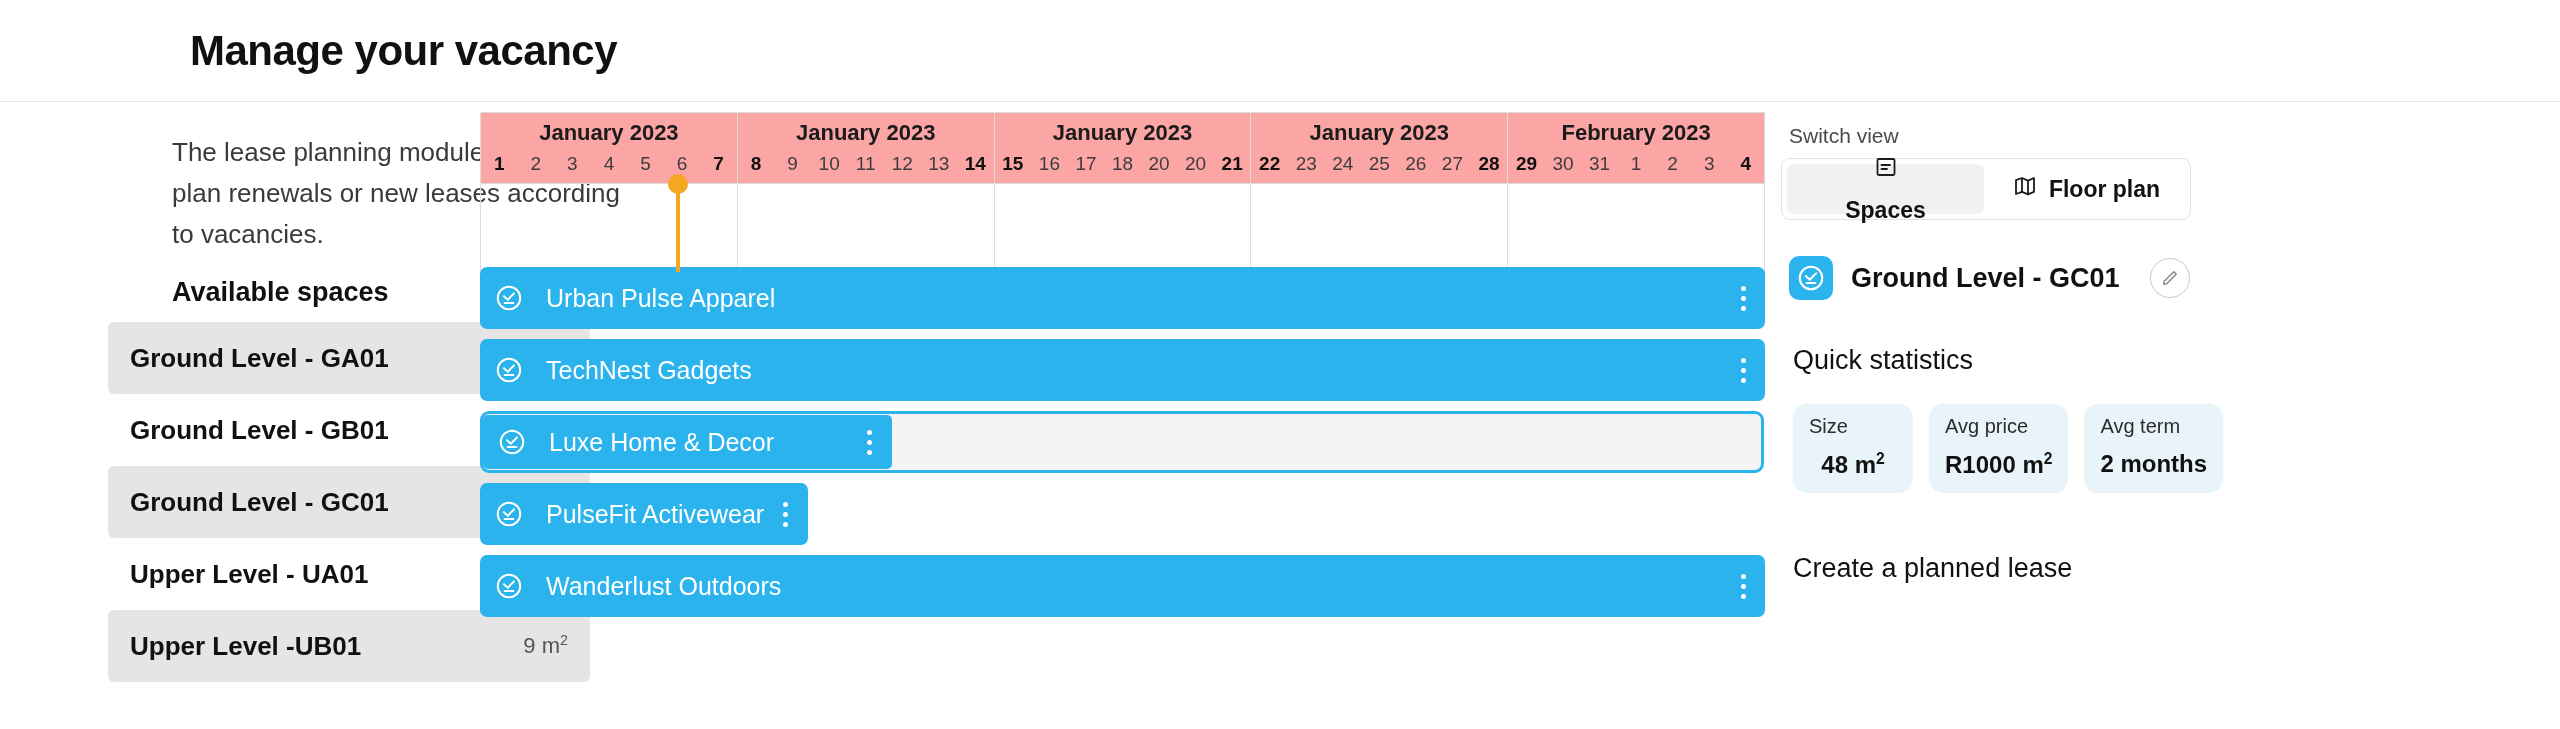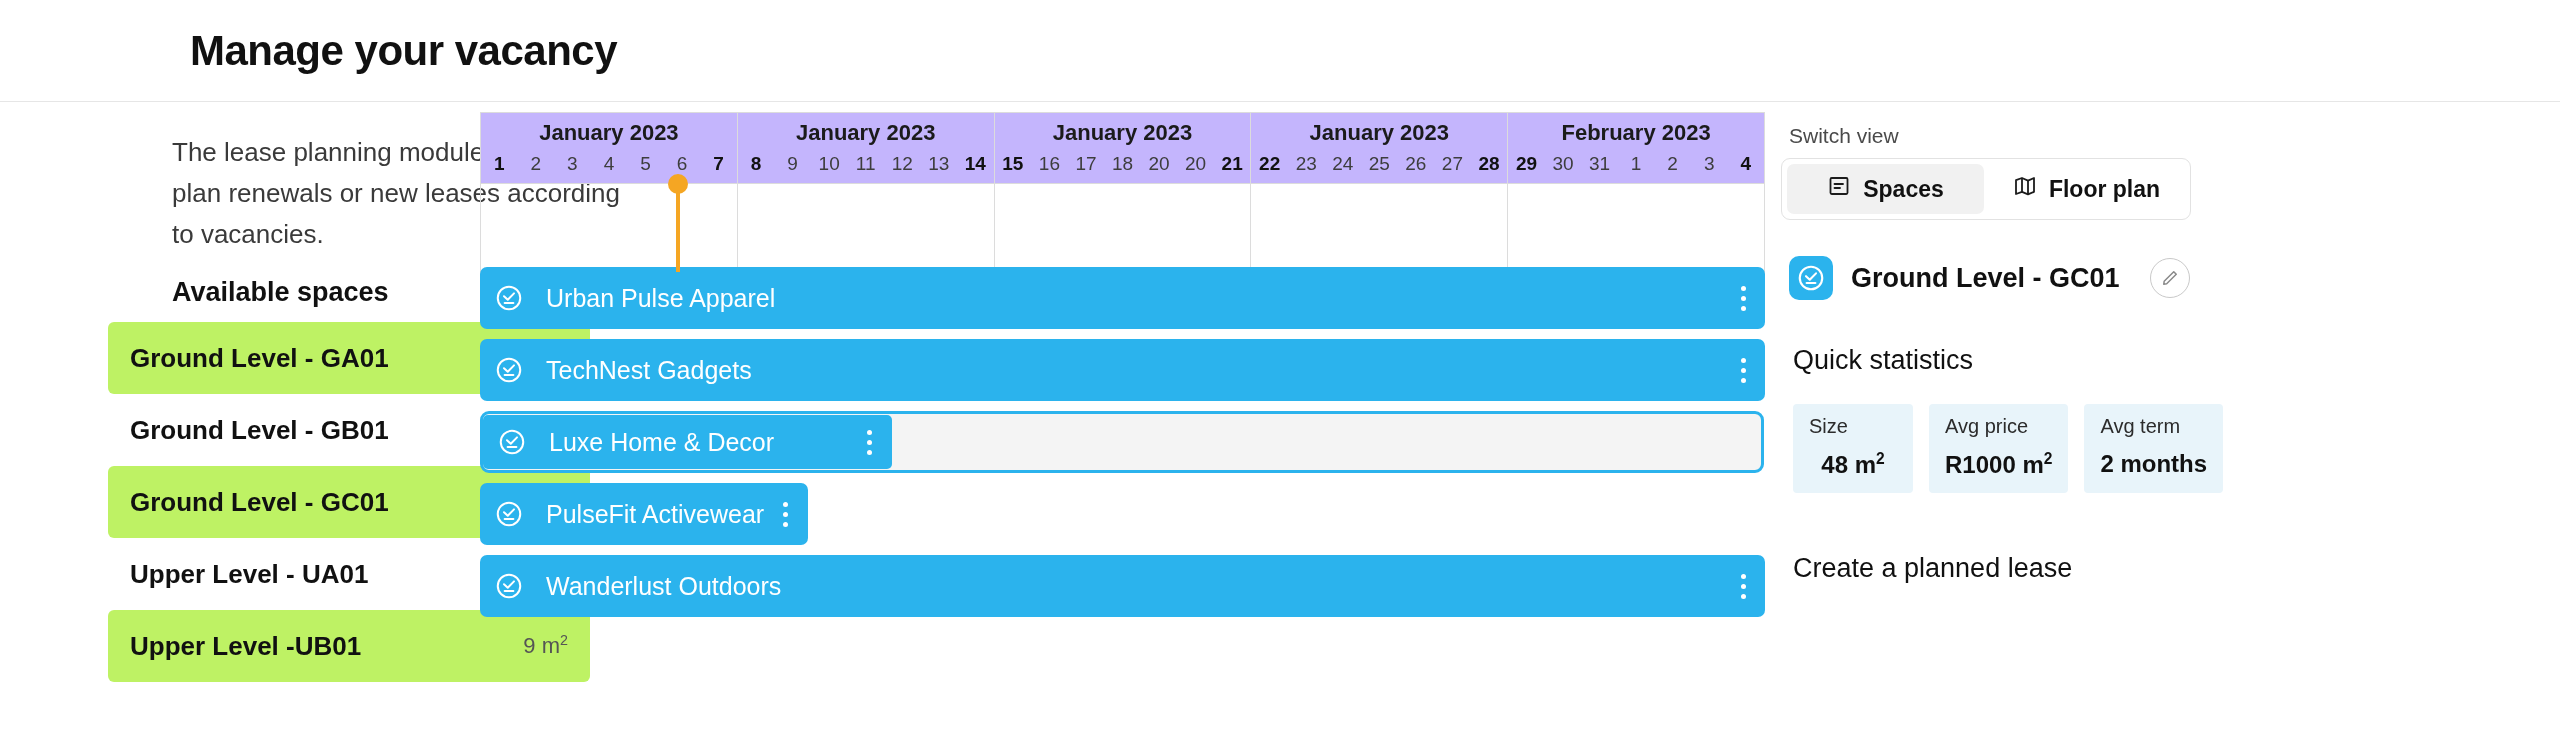--- a/index.html
+++ b/index.html
@@ -70,21 +70,21 @@
   .space-row {
     height: 72px;
     display: flex;
     align-items: center;
     justify-content: space-between;
     padding: 0 22px 0 22px;
     width: 482px;
     margin-left: -64px;
     border-radius: 6px;
   }
-  .space-row.alt { background: #bef264; gap: 36px; }
+  .space-row.alt { background: #e5e5e5; gap: 36px; }
   .space-name {
     font-size: 26px;
     font-weight: bold;
     color: #111;
   }
   .space-size {
     font-size: 22px;
     color: #555;
   }
   .sup { font-size: 0.65em; vertical-align: super; }
@@ -95,21 +95,21 @@
     flex: 0 0 1285px;
     position: relative;
     padding-top: 0;
   }
   .tl-head {
     display: flex;
     height: 72px;
     margin-top: 10px;
     border-top: 1px solid #dcdcdc;
     border-bottom: 1px solid #dcdcdc;
-    background: #c4b5fd;
+    background: #fca5a5;
   }
   .tl-week {
     flex: 1 1 0;
     border-right: 1px solid #dcdcdc;
     display: flex;
     flex-direction: column;
   }
   .tl-week:first-child { border-left: 1px solid #dcdcdc; }
   .tl-month {
     flex: 1;
@@ -269,21 +269,21 @@
     justify-content: center;
     gap: 12px;
     font-size: 23px;
     font-weight: bold;
     color: #111;
     cursor: pointer;
     background: transparent;
     border: none;
     font-family: inherit;
   }
-  .switch-btn.active { background: #f1f1f1; }
+  .switch-btn.active { background: #f1f1f1; flex-direction: column; }
 
   .sel-space {
     display: flex;
     align-items: center;
     gap: 18px;
     margin-top: 36px;
     margin-left: 8px;
   }
   .sel-icon {
     width: 44px; height: 44px;
@@ -314,21 +314,21 @@
     margin-left: 12px;
   }
   .qs-cards {
     display: flex;
     gap: 16px;
     margin-top: 28px;
     margin-left: 12px;
   }
   .qs-card {
     background: #e8f4fa;
-    border-radius: 4px;
+    border-radius: 14px;
     padding: 11px 16px 14px 16px;
     min-width: 120px;
   }
   .qs-label {
     font-size: 20px;
     color: #2c2c2c;
     margin-bottom: 12px;
   }
   .qs-value {
     font-size: 24px;

